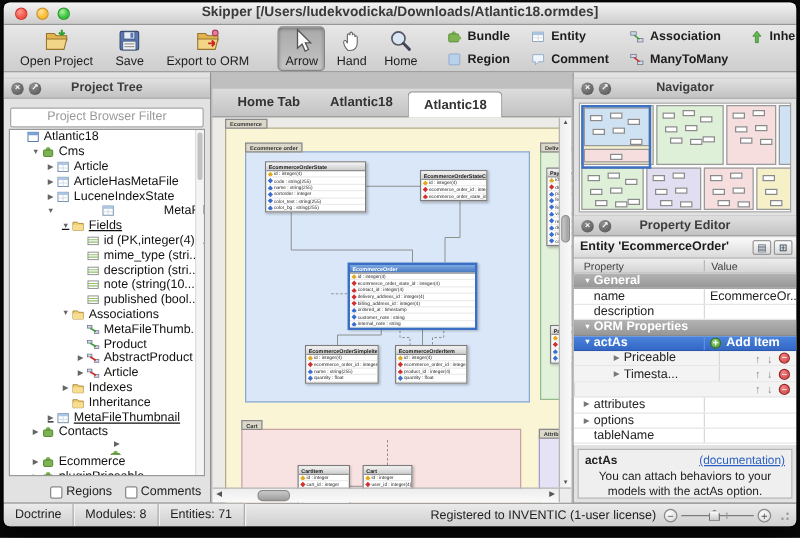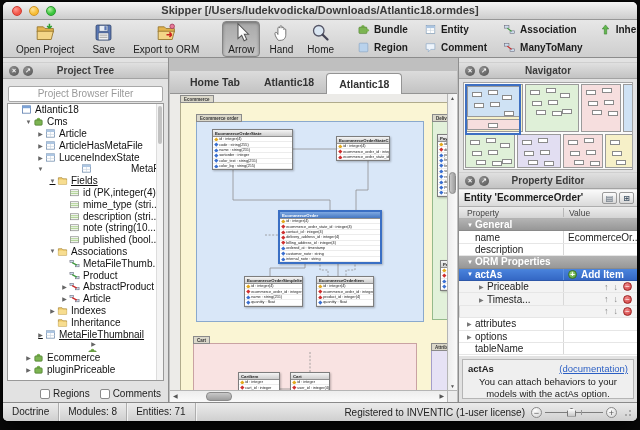--- a/index.html
+++ b/index.html
@@ -132,21 +132,21 @@
         white-space:nowrap; overflow:hidden; }
   .pv { flex:1; display:flex; align-items:center; border-left:1px solid #d8d8d8; padding-left:4px;
         white-space:nowrap; overflow:hidden; }
   .perow.section { background:linear-gradient(#b3b3b3,#979797); color:#fff; font-weight:bold;
                    border-bottom:1px solid #8a8a8a; }
   .perow.section .pl { width:auto; }
   .perow.selected { background:linear-gradient(#4a84dd,#3467c4); color:#fff; font-weight:bold;
                     border-bottom:1px solid #2d57a8; }
   .perow.selected .pv { border-left-color:#5b8fe0; }
   .perow.sub { background:#f3f3f3; }
-  .perow.sub .pl { padding-left:20px; }
+  .perow.sub .pl { padding-left:20px;margin-left:12px; }
   .pexp { font-size:6px; color:#777; width:8px; flex:none; }
   .perow.selected .pexp, .perow.section .pexp { color:#fff; }
   .ctrls { display:flex; align-items:center; gap:5px; margin-left:auto; padding-right:5px; }
   .arr { font-size:9px; color:#888; }
   .minusc { width:9px; height:9px; border-radius:50%; background:radial-gradient(circle at 35% 30%,#f08a8a,#cf3a3a);
             border:1px solid #9c2525; color:#fff; font-size:8px; line-height:8px; text-align:center; }
   .plusc { width:9px; height:9px; border-radius:50%; background:radial-gradient(circle at 35% 30%,#9ed47e,#4f9c32);
            border:1px solid #3a7423; color:#fff; font-size:8px; line-height:8px; text-align:center;
            margin-right:4px; flex:none; }
   .helpbox { position:absolute; left:3px; right:3px; top:301px; bottom:3px; background:#efefef;
@@ -488,20 +488,28 @@
             <div class="trow" style="padding-left: 28px; text-decoration: underline;">
               <span class="texp">▶</span>
               <span class="tico"><svg viewBox="0 0 12 12">
                   <rect x="1.5" y="2" width="9" height="8" fill="#fff" stroke="#6a88aa" stroke-width="0.8"></rect>
                   <rect x="1.5" y="2" width="9" height="2.4" fill="#adc6e2"></rect>
                   <line x1="6" y1="4.4" x2="6" y2="10" stroke="#c8d4e0" stroke-width="0.7"></line>
                   <line x1="1.5" y1="7" x2="10.5" y2="7" stroke="#c8d4e0" stroke-width="0.7"></line>
                 </svg></span>
               <span>MetaFileThumbnail</span>
             </div>
+            <div class="trow" style="padding-left: 16px;">
+              <span class="texp">▶</span>
+              <span class="tico"><svg viewBox="0 0 12 12">
+                  <circle cx="6" cy="3.8" r="2" fill="#7cb452"></circle>
+                  <rect x="2" y="4.3" width="8" height="5.7" rx="1" fill="#7cb452" stroke="#4c7c2c" stroke-width="0.8"></rect>
+                </svg></span>
+              <span>Contacts</span>
+            </div>
             <div class="trow" style="padding-left: 16px; flex-direction: column;">
               <span class="texp">▶</span>
               <span class="tico"><svg viewBox="0 0 12 12">
                   <circle cx="6" cy="3.8" r="2" fill="#7cb452"></circle>
                   <rect x="2" y="4.3" width="8" height="5.7" rx="1" fill="#7cb452" stroke="#4c7c2c" stroke-width="0.8"></rect>
                 </svg></span>
               <span>Core</span>
             </div>
             <div class="trow" style="padding-left: 16px;">
               <span class="texp">▶</span>

